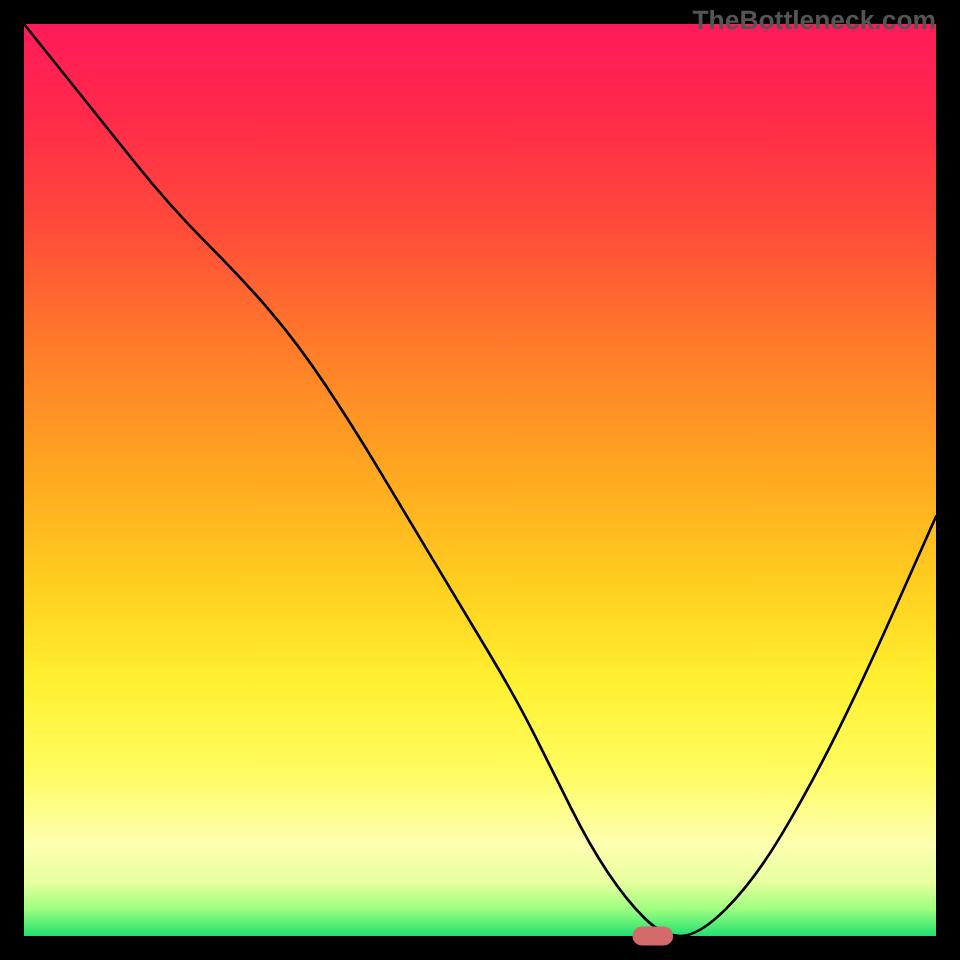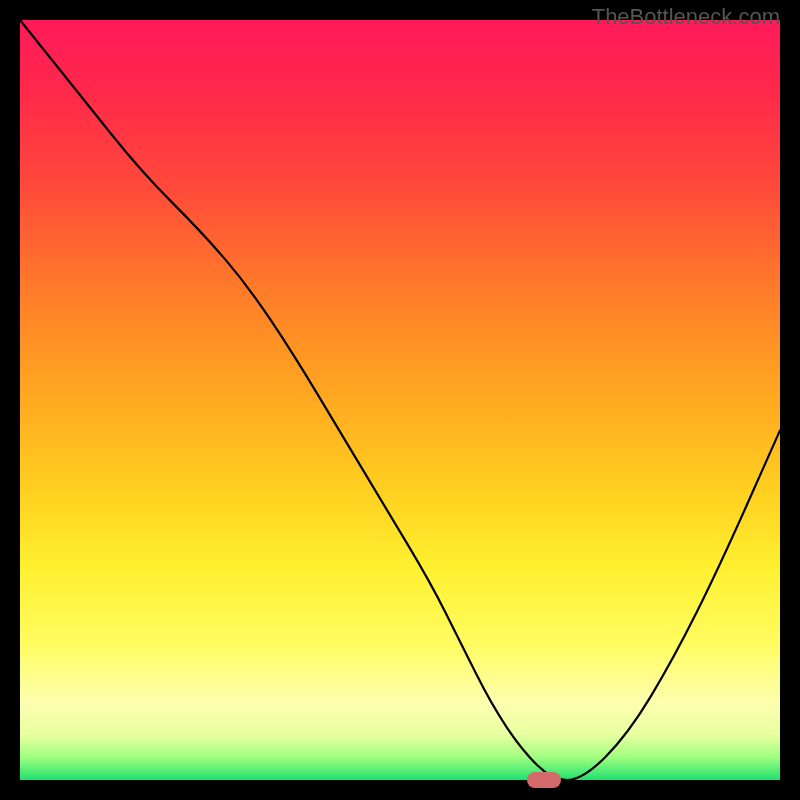--- a/index.html
+++ b/index.html
@@ -10,21 +10,21 @@
     background: #000;
     font-family: Arial, sans-serif;
     position: relative;
   }
   .watermark {
     position: absolute;
     top: 4px;
     right: 20px;
     color: #555;
     font-size: 22px;
-    font-weight: 400;
+    font-weight: 700;
     z-index: 10;
   }
   .plot-area {
     position: absolute;
     left: 20px;
     top: 20px;
     width: 760px;
     height: 760px;
     background: linear-gradient(to bottom,
       #ff1a5a 0%,

